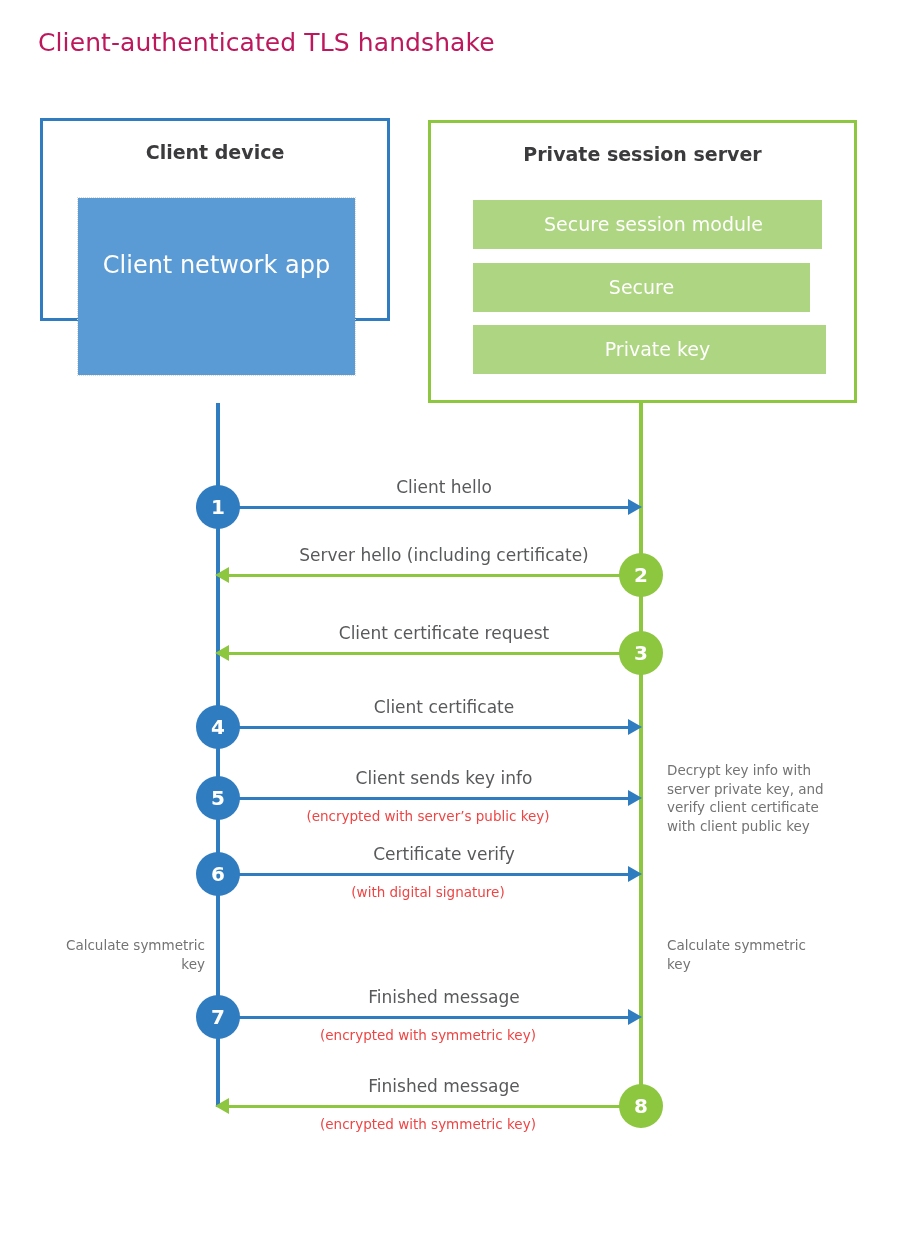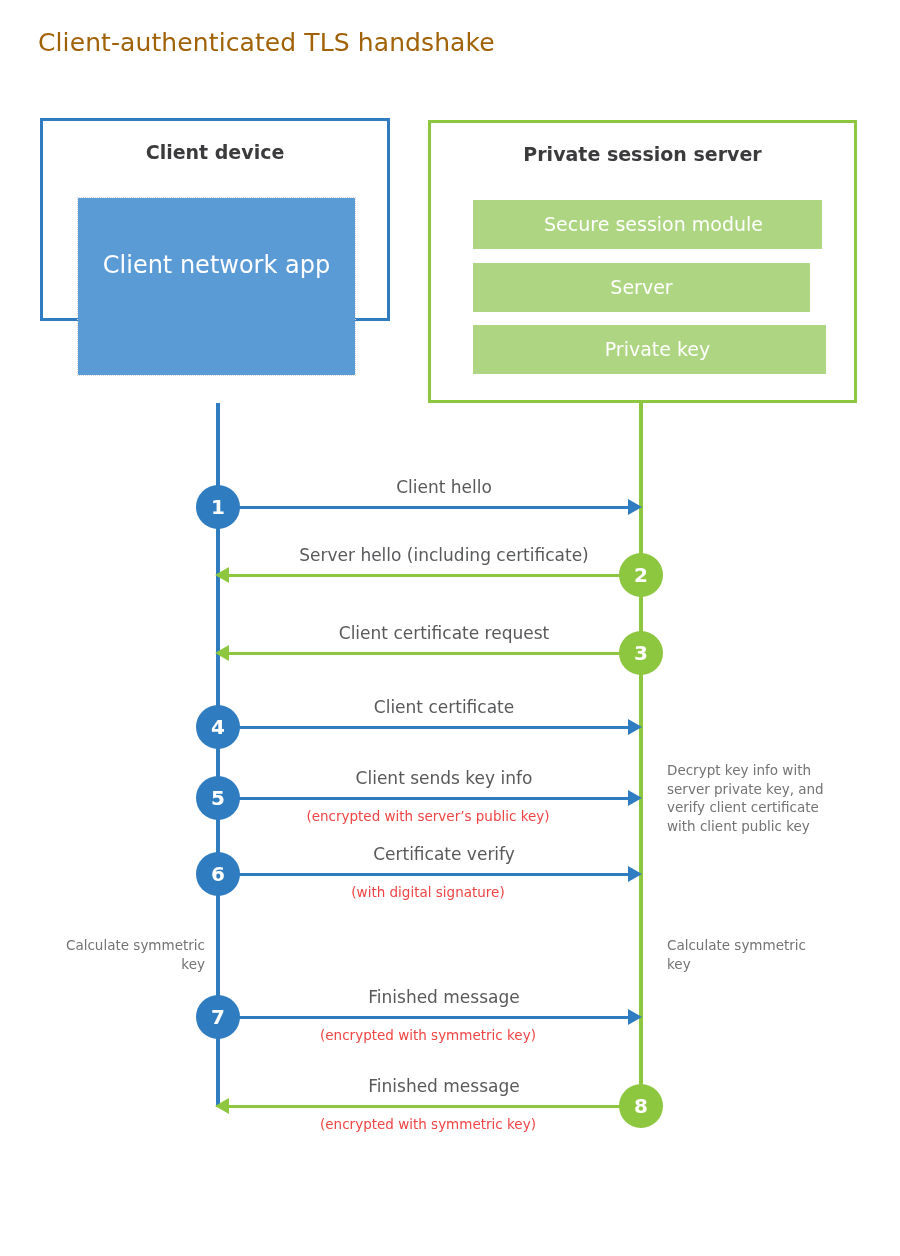--- a/index.html
+++ b/index.html
@@ -19,21 +19,21 @@
     overflow: hidden;
   }
 
   
   .diagram-title {
     position: absolute;
     left: 38px;
     top: 28px;
     font-size: 25px;
     font-weight: 400;
-    color: #a16207;
+    color: #be185d;
     letter-spacing: 0.1px;
     white-space: nowrap;
   }
 
   
   .actor-box {
     position: absolute;
     background: #ffffff;
     box-sizing: border-box;
   }
@@ -208,21 +208,21 @@
   <div class="diagram-title">Client-authenticated TLS handshake</div>
 
   <div class="actor-box" id="client-box">
     <div class="actor-title">Client device</div>
     <div class="client-app-block">Client network app</div>
   </div>
 
   <div class="actor-box" id="server-box">
     <div class="actor-title">Private session server</div>
     <div class="server-block b1">Secure session module</div>
-    <div class="server-block b2">Server</div>
+    <div class="server-block b2">Secure</div>
     <div class="server-block b3">Private key</div>
   </div>
 
   <div class="lifeline" id="client-lifeline"></div>
   <div class="lifeline" id="server-lifeline"></div>
 
   <div id="messages-layer">
       <div class="msg to-server" style="top: 507px;">
         <div class="arrow-line"></div>
         <div class="arrow-head"></div>

